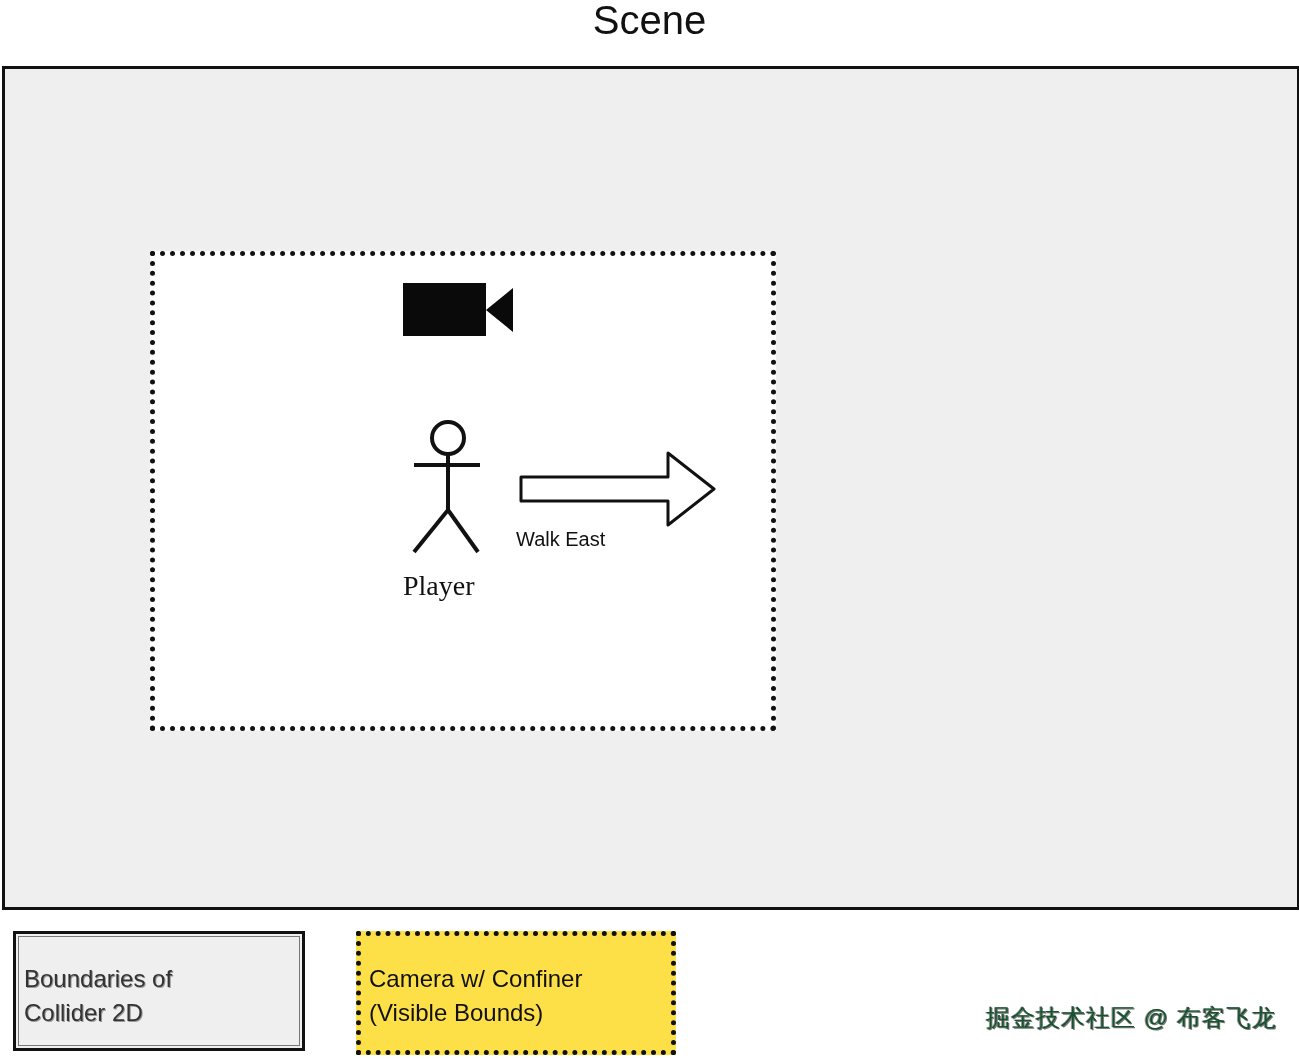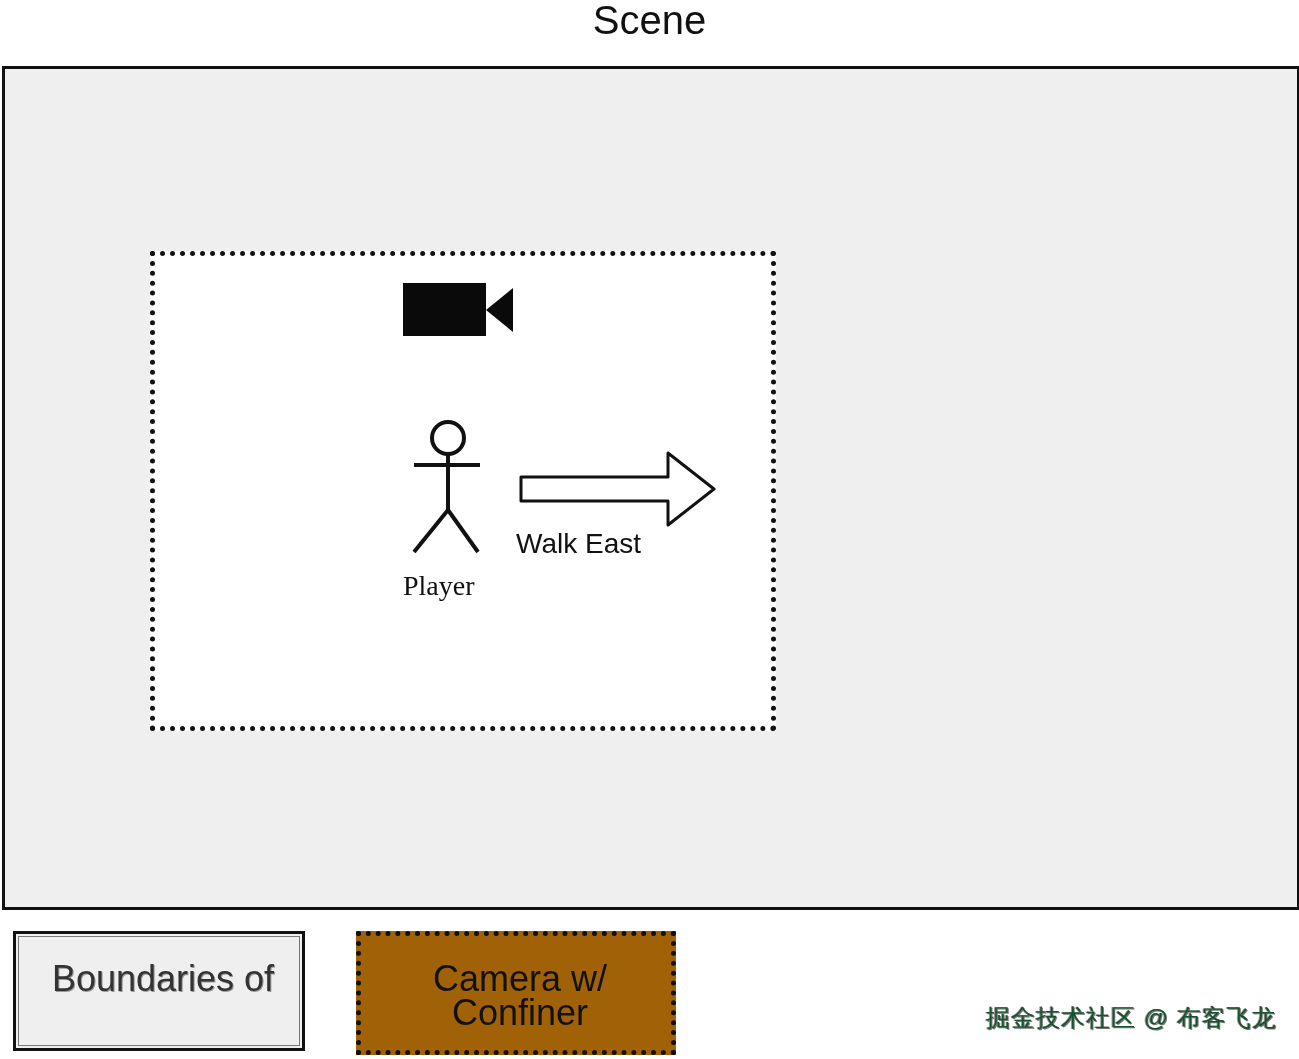--- a/index.html
+++ b/index.html
@@ -9,28 +9,28 @@
            font-size: 40px; line-height: 44px; }
   .scene { position: absolute; left: 2px; top: 66px; width: 1292px; height: 838px;
            border: 3px solid #111; background: #efefef; box-sizing: content-box; }
   .confiner { position: absolute; left: 145px; top: 182px; width: 616px; height: 470px;
               background: #ffffff; border: 5px dotted #111; }
   .camera-icon { position: absolute; left: 403px; top: 283px; width: 112px; height: 54px; }
   .player-icon { position: absolute; left: 410px; top: 418px; width: 72px; height: 138px; }
   .arrow-icon { position: absolute; left: 518px; top: 450px; width: 200px; height: 78px; }
   .label { position: absolute; white-space: nowrap; }
   .player-label { left: 403px; top: 570px; font-size: 28px; font-family: Liberation Serif, serif; }
-  .walk-label { left: 516px; top: 528px; font-size: 28px; }
+  .walk-label { left: 516px; top: 528px; font-size: 20px; }
   .legend-collider { position: absolute; left: 13px; top: 931px; width: 292px; height: 120px;
                      border: 3px solid #111; background: #efefef; box-sizing: border-box;
                      outline: 1px solid #777; outline-offset: -6px; }
   .legend-camera { position: absolute; left: 356px; top: 931px; width: 320px; height: 124px;
-                   border: 5px dotted #111; background: #a16207; box-sizing: border-box; }
-  .legend-text { position: absolute; left: 8px; right: 0; top: 28px; text-align: center;
-                 font-size: 36px; line-height: 34px; }
+                   border: 5px dotted #111; background: #fde047; box-sizing: border-box; }
+  .legend-text { position: absolute; left: 8px; right: 0; top: 28px; 
+                 font-size: 24px; line-height: 34px; }
   .legend-collider .legend-text { color: #333; text-shadow: 1px 1px 0 #999; }
   .watermark { position: absolute; left: 986px; top: 1002px; font-size: 24px; color: #14532d;
                text-shadow: 1px 1px 0 #777, -1px 0 0 #999; letter-spacing: 1px; }
 </style>
 </head>
 <body>
 
 <div class="title">Scene</div>
 
 <div class="scene">
@@ -53,22 +53,24 @@
 <svg class="arrow-icon" viewBox="0 0 200 78">
   <polygon points="3,27 150,27 150,3 196,39 150,75 150,51 3,51" fill="#ffffff" stroke="#111" stroke-width="3" stroke-linejoin="round"></polygon>
 </svg>
 
 <div class="label player-label">Player</div>
 <div class="label walk-label">Walk East</div>
 
 <div class="legend-collider">
   <div class="legend-text">
     <div>Boundaries of</div>
+    <div>Collider 2D</div>
   </div>
 </div>
 
 <div class="legend-camera">
   <div class="legend-text" style="top:26px;">
     <div>Camera w/ Confiner</div>
+    <div>(Visible Bounds)</div>
   </div>
 </div>
 
 <div class="watermark">掘金技术社区 @ 布客飞龙</div>
 
 </body></html>

